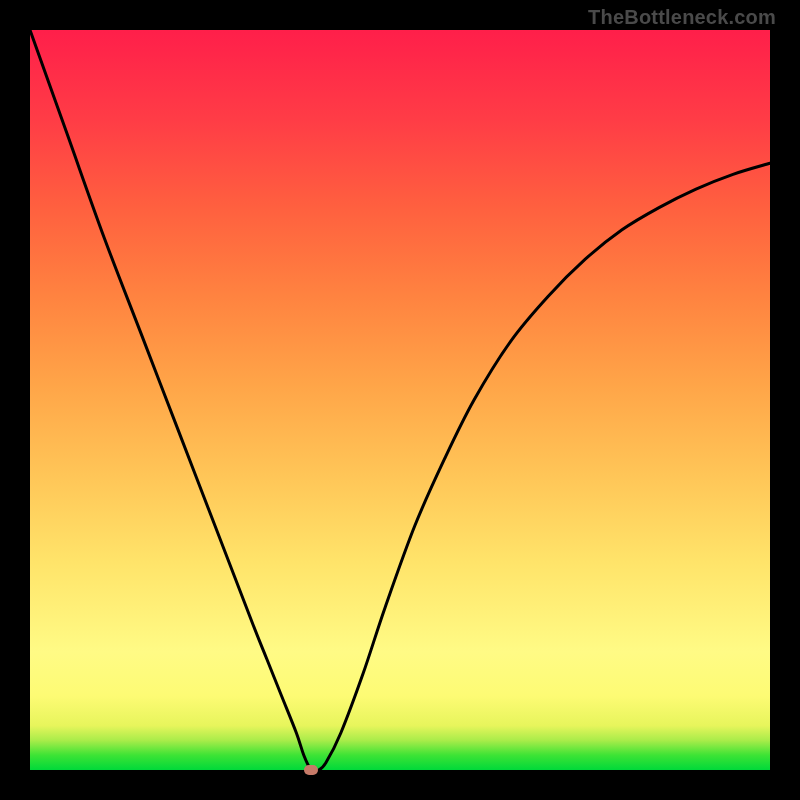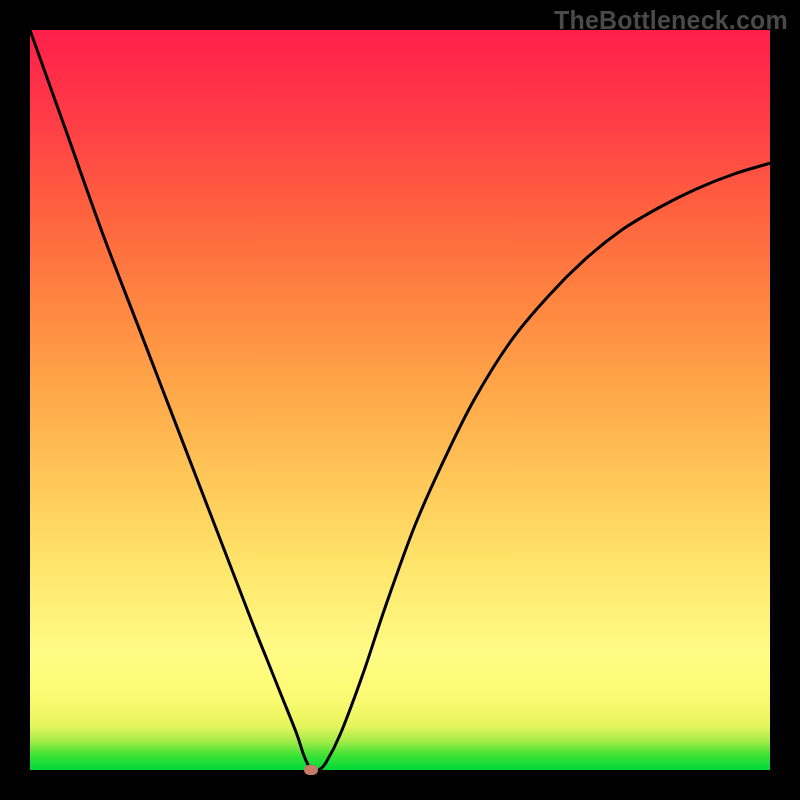--- a/index.html
+++ b/index.html
@@ -35,23 +35,23 @@
       #ffc557 40%,
       #ffa548 52%,
       #ff8340 64%,
       #ff603f 76%,
       #ff3c46 88%,
       #ff1f4a 100%);
   }
   .watermark {
     position: absolute;
     top: 6px;
-    right: 12px;
+    right: 24px;
     color: #4a4a4a;
-    font-size: 25px;
+    font-size: 20px;
     font-weight: 600;
     letter-spacing: 0.2px;
     user-select: none;
   }
   svg.curve {
     position: absolute;
     left: 0; top: 0;
     width: 740px;
     height: 740px;
     overflow: visible;

